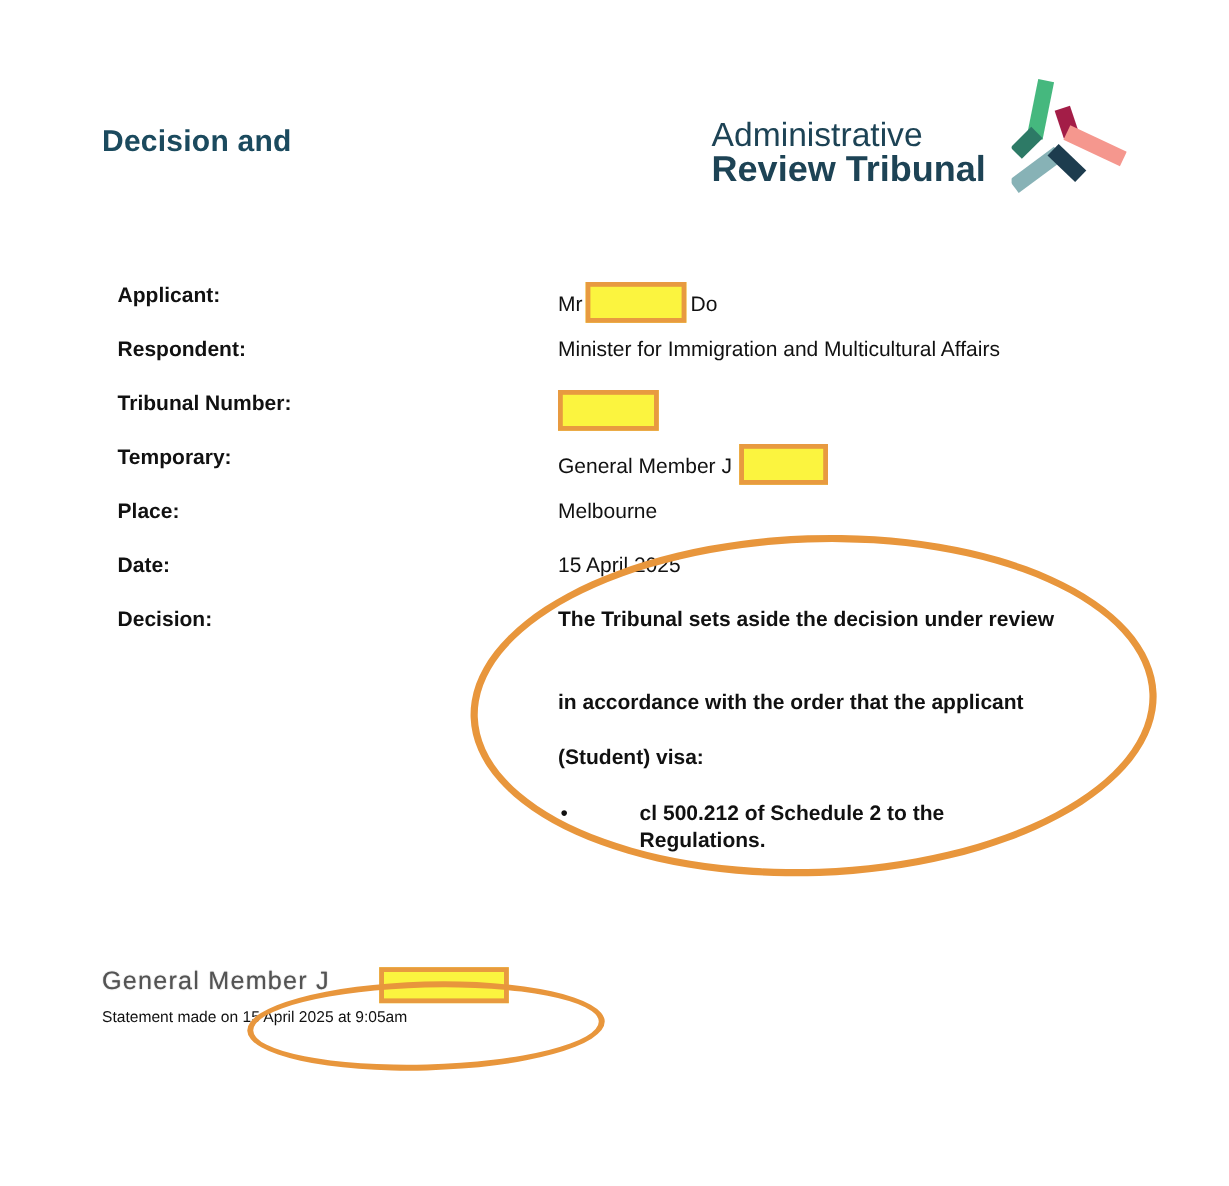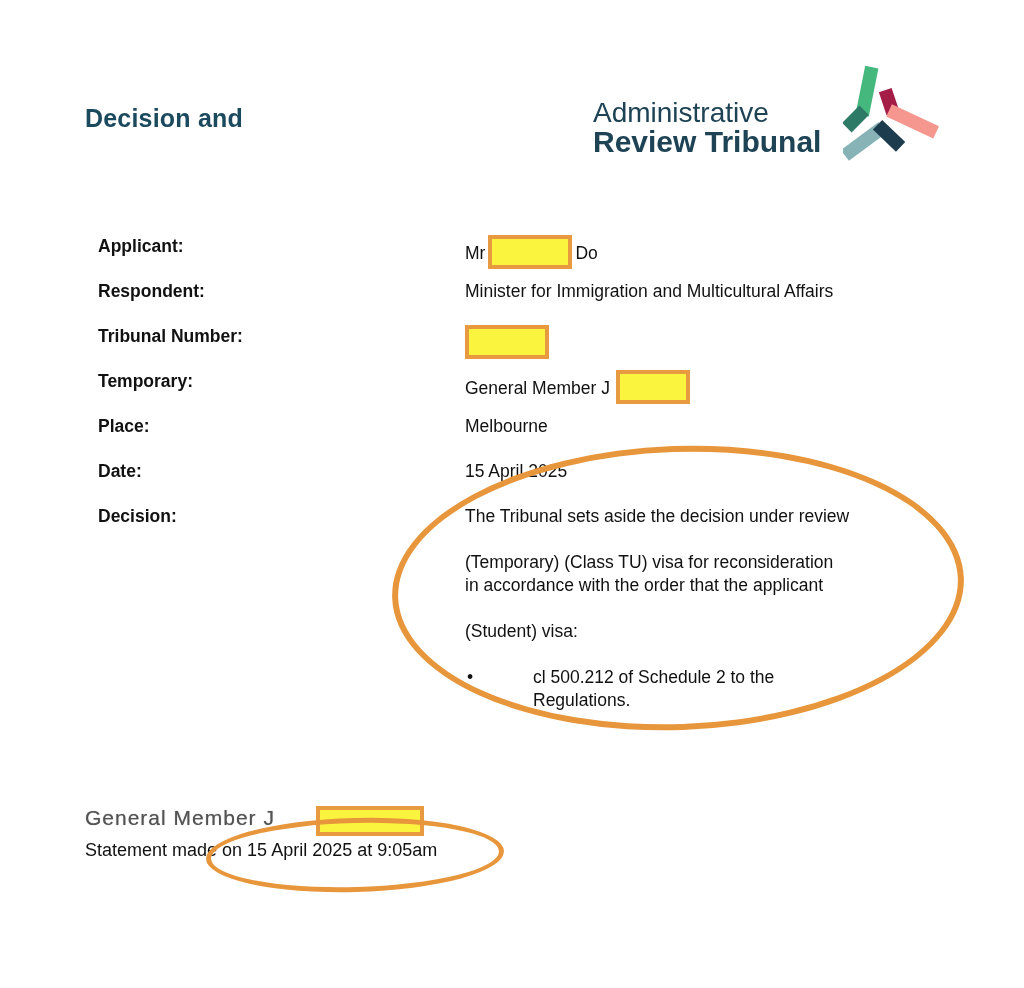--- a/index.html
+++ b/index.html
@@ -40,21 +40,21 @@
     background: #fbf43f;
     border: 4px solid #e89a40;
     vertical-align: -10px;
   }
   .redact-applicant { width: 76px; height: 26px; margin: 0 3px; }
   .redact-number    { width: 76px; height: 26px; }
   .redact-member    { width: 66px; height: 26px; margin-left: 6px; }
 
   
   .decision-block { white-space: normal; width: 470px; }
-  .decision-line { white-space: nowrap; }
+  .decision-line { white-space: nowrap; font-weight: bold; }
   .bullet-item { position: relative; margin-top: 23px; }
   .bullet-dot { position: absolute; left: 2px; top: 0; }
   .bullet-text { margin-left: 68px; }
 
   
   .ellipse { position: absolute; border-radius: 50%; pointer-events: none; }
   .ellipse-large {
     left: 392px; top: 446px; width: 560px; height: 272px;
     border: 6px solid #e8963c; transform: rotate(-2deg);
   }
@@ -70,21 +70,21 @@
     text-shadow: 0 0 1px #8a8a8a;
     white-space: nowrap;
   }
   .sig-redact {
     position: absolute; left: 316px; top: 806px;
     width: 100px; height: 22px;
     background: #fbf43f; border: 4px solid #e89a40;
   }
   .sig-statement {
     position: absolute; left: 85px; top: 840px;
-    font-size: 18px; color: #111; white-space: nowrap;
+    font-size: 13px; color: #111; white-space: nowrap;
   }
 </style>
 </head>
 <body>
 
 <div class="page">
 
   <div class="doc-title">
     <div>Decision and</div>
   </div>
@@ -133,21 +133,21 @@
     <div class="row row-date">
       <span class="flabel">Date:</span>
       <span class="fvalue">15 April 2025</span>
     </div>
 
     <div class="row row-decision">
       <span class="flabel">Decision:</span>
       <span class="fvalue decision-block">
         <span class="decision-line">The Tribunal sets aside the decision under review</span><br>
         <br>
-        <span class="decision-line">(Temporary) (Class TU) visa for reconsideration</span><br>
+        <br>
         <span class="decision-line">in accordance with the order that the applicant</span><br>
         <br>
         <span class="decision-line">(Student) visa:</span>
         <div class="bullet-item">
           <span class="bullet-dot">•</span>
           <div class="bullet-text">
             <span class="decision-line">cl 500.212 of Schedule 2 to the</span><br>
             <span class="decision-line">Regulations.</span>
           </div>
         </div>

